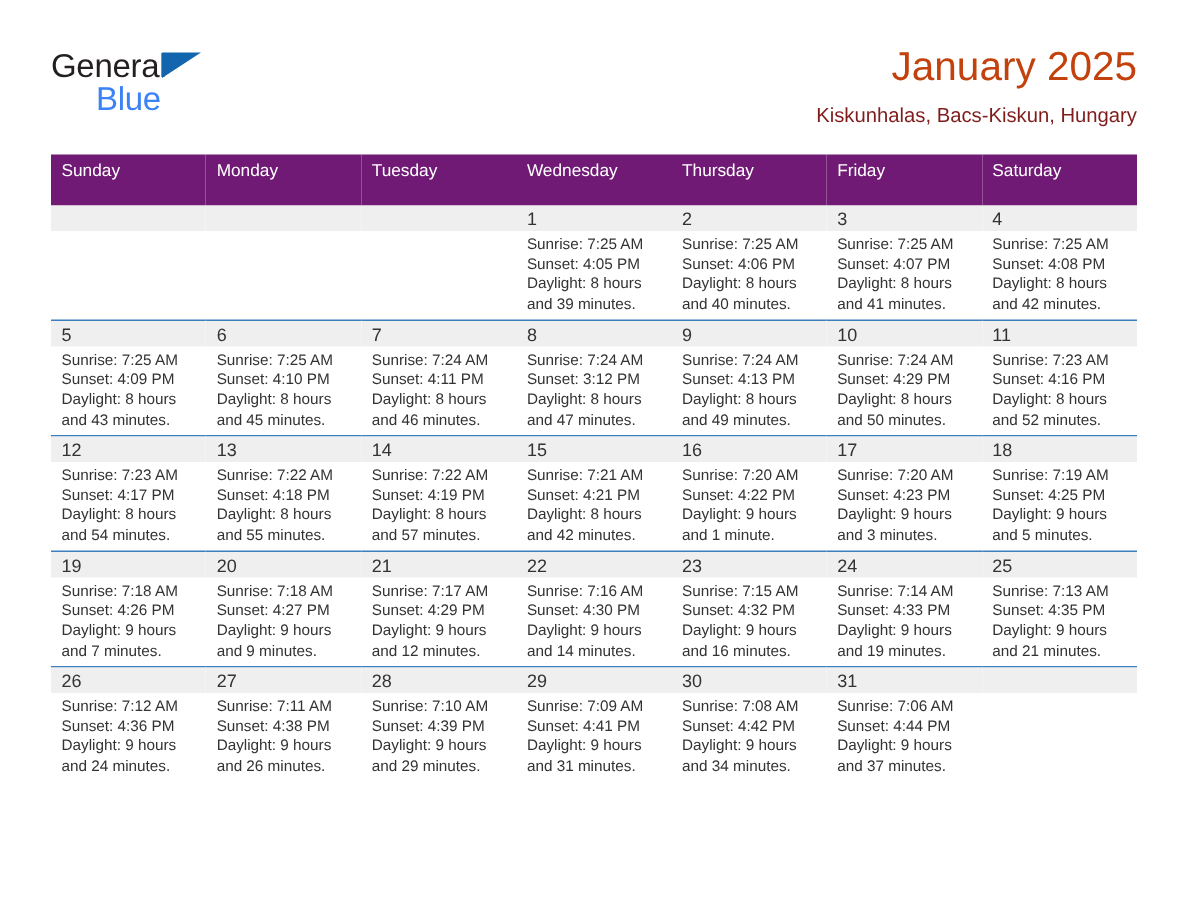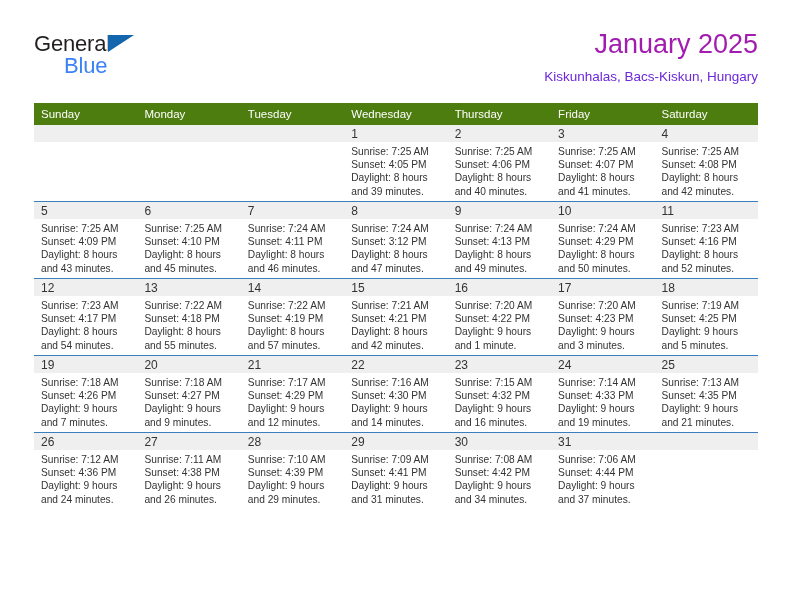--- a/index.html
+++ b/index.html
@@ -66,50 +66,50 @@
 
   .titles {
     position: absolute;
     right: 0;
     top: 0;
     text-align: right;
   }
   .cal-title {
     font-size: 27px;
     line-height: 33px;
-    color: #a21caf;
+    color: #c2410c;
     font-weight: normal;
     margin: 0;
     white-space: nowrap;
   }
   .cal-subtitle {
     font-size: 13.5px;
     line-height: 20px;
-    color: #6d28d9;
+    color: #7f1d1d;
     margin: 6px 0 0 0;
     white-space: nowrap;
     text-align: center;
   }
 
   
   .calendar {
     position: absolute;
     left: 34px;
     top: 103px;
     width: 724px;
     border-collapse: collapse;
     table-layout: fixed;
   }
   .calendar th {
-    background: #4d7c0f;
+    background: #701a75;
     color: #ffffff;
     font-size: 11.5px;
     font-weight: normal;
     text-align: left;
-    padding: 5px 0 5px 7px;
+    padding: 5px 0 17px 7px;
     height: 12px;
     border: none;
   }
   .calendar td {
     vertical-align: top;
     padding: 0;
     border: none;
     border-top: 1.4px solid #3b7fbe;
     height: 76px;
     width: 103.4px;

